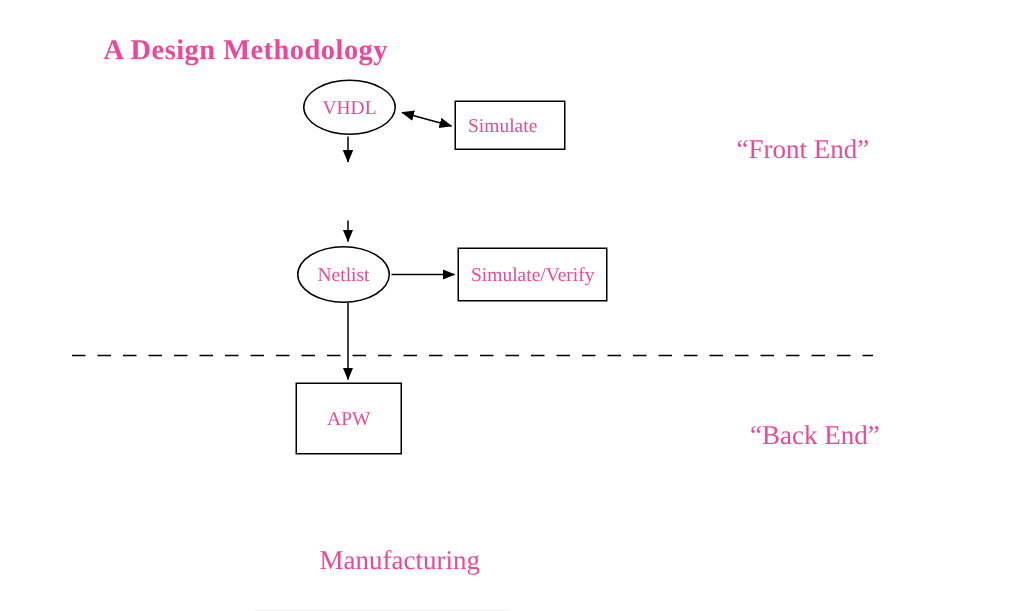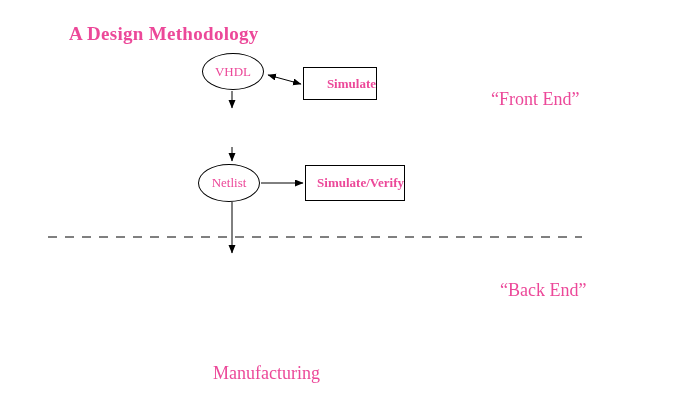--- a/index.html
+++ b/index.html
@@ -20,21 +20,21 @@
   .node{
     position:absolute;
     border:1px solid #000;
     box-sizing:border-box;
     display:flex;align-items:center;justify-content:center;
     font-size:13px;
     background:#fff;
     white-space:nowrap;
   }
   .ellipse{border-radius:50%;}
-  .left-text{justify-content:flex-end;padding-left:8px;font-weight:bold;}
+  .left-text{justify-content:flex-start;padding-left:8px;}
   .node-vhdl{left:202px;top:53px;width:62px;height:37px;}
   .node-simulate{left:303px;top:67px;width:74px;height:33px;}
   .node-synthesize{left:197px;top:110px;width:80px;height:36px;}
   .node-netlist{left:198px;top:164px;width:62px;height:38px;}
   .node-simverify{left:305px;top:165px;width:100px;height:36px;}
   .node-apw{left:197px;top:255px;width:71px;height:48px;}
   .annotation{
     position:absolute;font-size:18px;white-space:nowrap;margin-top:19px;
   }
   .ann-frontend{left:491px;top:70px;}
@@ -80,18 +80,21 @@
 
 
   <div class="node ellipse node-netlist">
     <span>Netlist</span>
   </div>
 
   <div class="node left-text node-simverify">
     <span>Simulate/Verify</span>
   </div>
 
+  <div class="node node-apw">
+    <span>APW</span>
+  </div>
 
   <div class="annotation ann-frontend">“Front End”</div>
   <div class="annotation ann-backend">“Back End”</div>
   <div class="annotation ann-manufacturing">Manufacturing</div>
 
 </div>
 
 </body></html>

